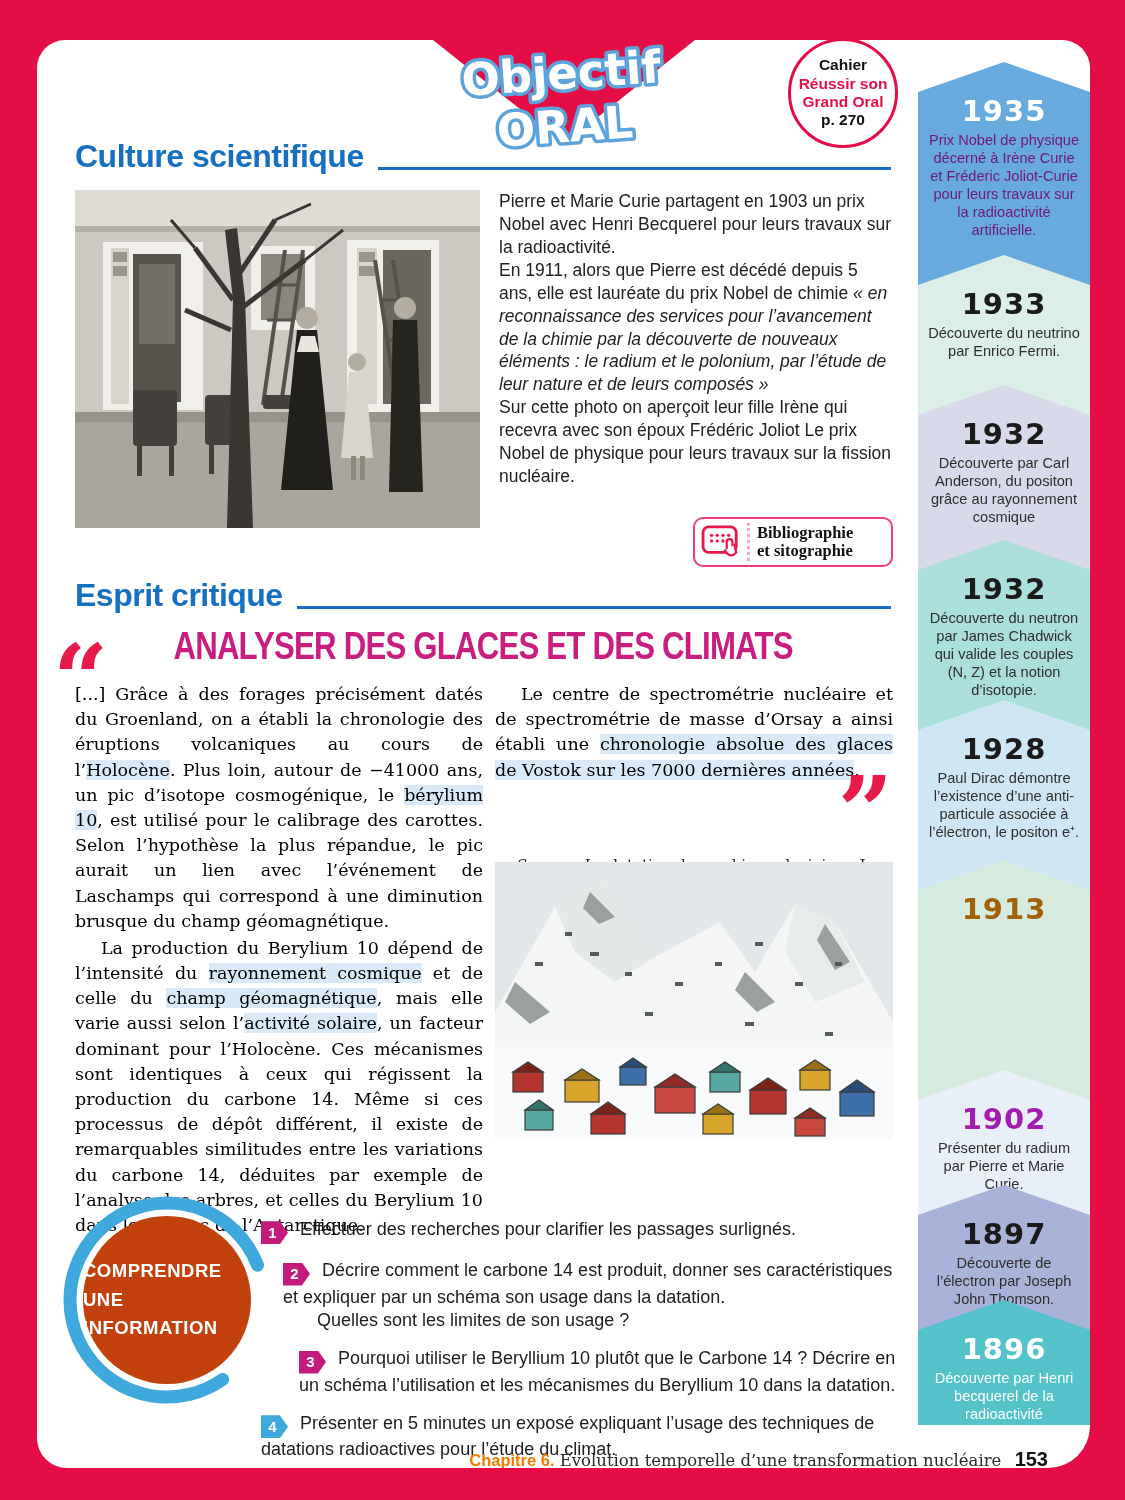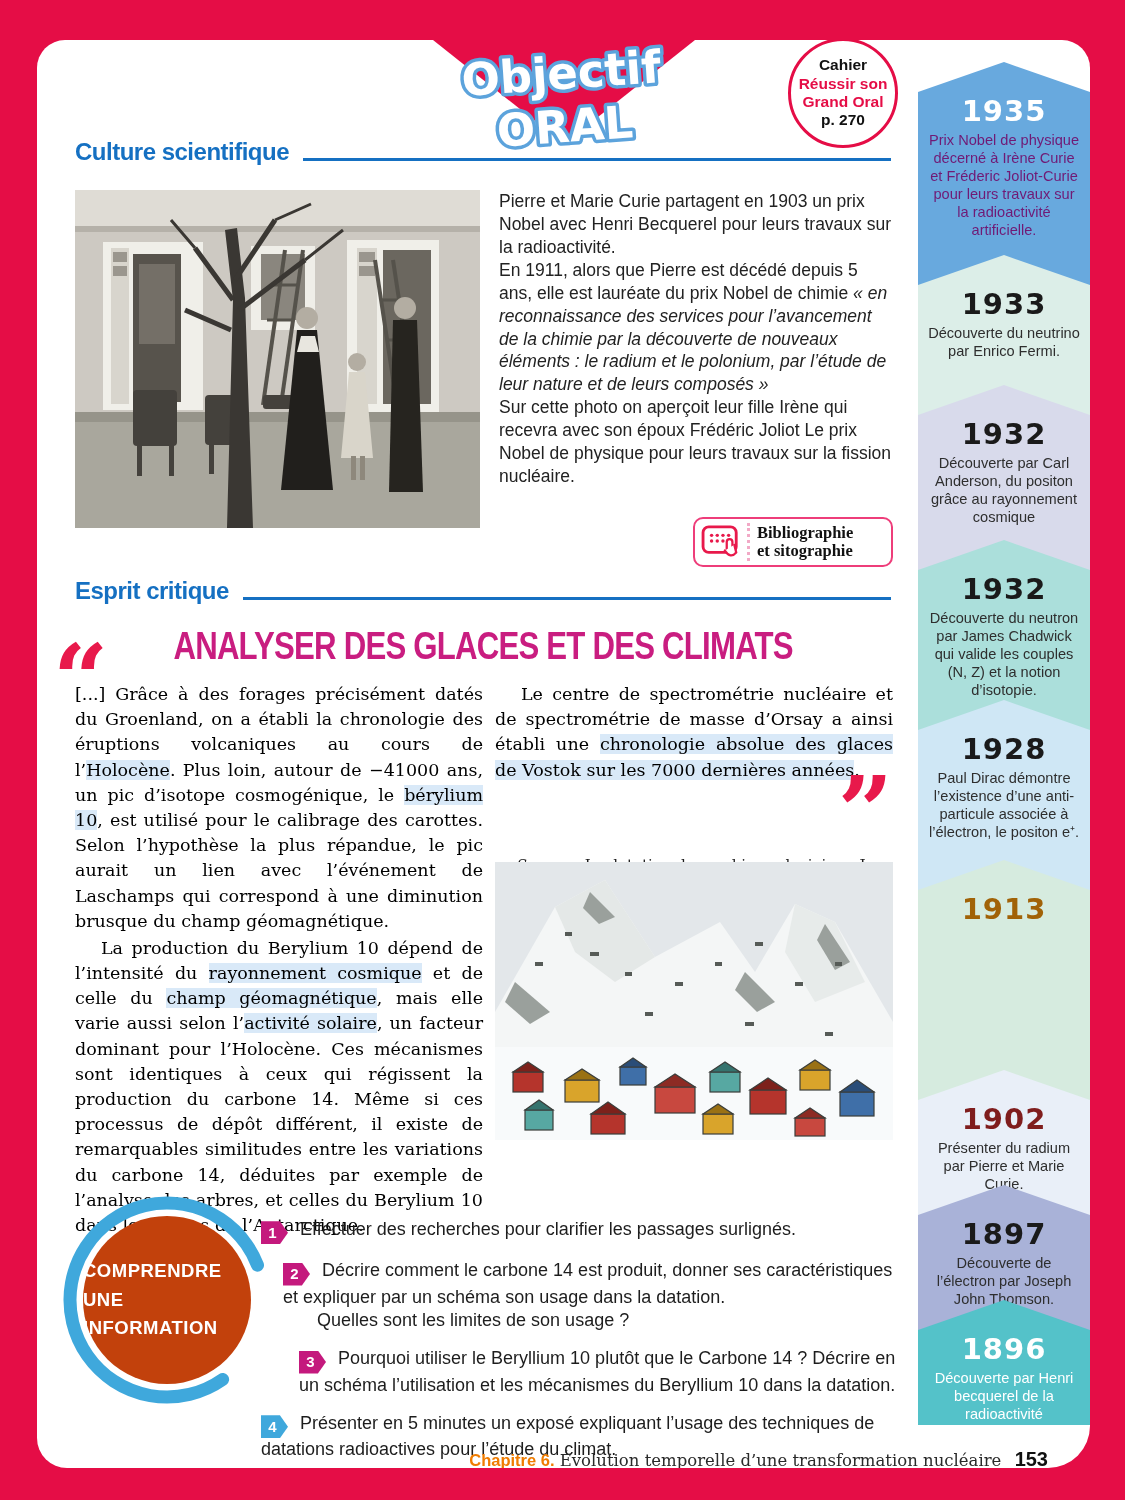--- a/index.html
+++ b/index.html
@@ -19,21 +19,21 @@
   .logo{position:absolute;left:368px;top:2px;width:316px;height:116px;}
   .cahier{
     position:absolute;left:751px;top:-2px;width:104px;height:104px;border-radius:50%;
     background:#fff;border:3.5px solid #e50d46;display:flex;flex-direction:column;
     align-items:center;justify-content:center;text-align:center;line-height:1.18;
   }
   .cahier .black{color:#111;font-weight:bold;font-size:15.5px;}
   .cahier .red{color:#e50d46;font-weight:bold;font-size:15.5px;}
   
   .sec-head{position:absolute;left:38px;display:flex;align-items:flex-end;width:816px;}
-  .sec-head .txt{color:#1570c2;font-weight:bold;font-size:24px;letter-spacing:-0.5px;white-space:nowrap;}
+  .sec-head .txt{color:#1570c2;font-weight:bold;font-size:32px;letter-spacing:-0.5px;white-space:nowrap;}
   .sec-head .rule{flex:1;border-bottom:3.5px solid #1570c2;margin-left:14px;margin-bottom:5px;}
   
   .photo1{position:absolute;left:38px;top:150px;width:405px;height:338px;}
   .culture-text{position:absolute;left:462px;top:150px;width:394px;font-size:17.5px;color:#222;line-height:1.31;}
   .culture-text .it{font-style:italic;}
   .biblio{
     position:absolute;left:656px;top:477px;width:200px;height:50px;background:#fff;
     border:2.5px solid #ee3d7a;border-radius:10px;display:flex;align-items:center;padding:0 6px;box-sizing:border-box;font-family:Liberation Serif, serif;
   }
   .biblio .sep{border-left:3px dotted #f2a9c6;height:38px;margin:0 7px 0 4px;}
@@ -299,21 +299,21 @@
         <div class="tl-text" style="color: rgb(46, 46, 46);">Découverte du neutron par James Chadwick qui valide les couples (N, Z) et la notion d’isotopie.</div>
       </div>
       <div class="tl-seg tl-over" style="background: rgb(207, 231, 245); height: 190px;">
         <div class="tl-year" style="color: rgb(26, 26, 26);">1928</div>
         <div class="tl-text" style="color: rgb(46, 46, 46);">Paul Dirac démontre l’existence d’une anti-particule associée à l’électron, le positon e⁺.</div>
       </div>
       <div class="tl-seg tl-over" style="background: rgb(214, 235, 223); height: 240px;">
         <div class="tl-year" style="color: #a16207;">1913</div>
       </div>
       <div class="tl-seg tl-over" style="background: rgb(233, 239, 248); height: 145px;">
-        <div class="tl-year" style="color: #7f1d1d;">1902</div>
+        <div class="tl-year" style="color: #a21caf;">1902</div>
         <div class="tl-text" style="color: rgb(46, 46, 46);">Présenter du radium par Pierre et Marie Curie.</div>
       </div>
       <div class="tl-seg tl-over" style="background: rgb(169, 178, 216); height: 145px;">
         <div class="tl-year" style="color: rgb(26, 26, 26);">1897</div>
         <div class="tl-text" style="color: rgb(46, 46, 46);">Découverte de l’électron par Joseph John Thomson.</div>
       </div>
       <div class="tl-seg tl-over" style="background: rgb(84, 194, 201); height: 125px;">
         <div class="tl-year" style="color: rgb(255, 255, 255);">1896</div>
         <div class="tl-text" style="color: rgb(255, 255, 255);">Découverte par Henri becquerel de la radioactivité spontanée.</div>
       </div>

